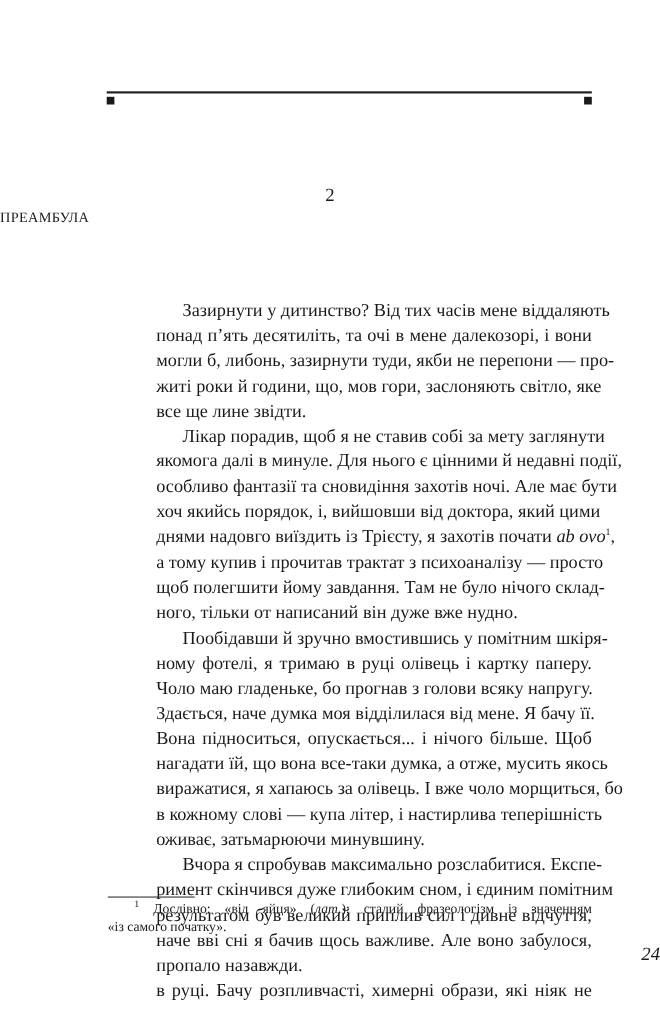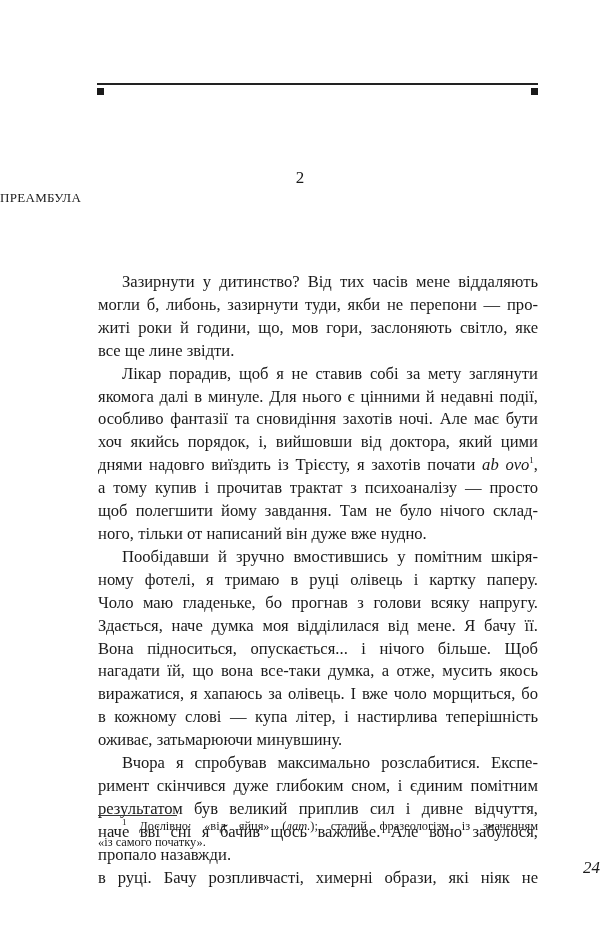--- a/index.html
+++ b/index.html
@@ -23,21 +23,21 @@
     }
     .chapter-title {
       position: absolute; left: 0; width: 600px; top: 188px;
       text-align: left; font-size: 13px; line-height: 20px; letter-spacing: 0.3px;
     }
     .body-text {
       position: absolute; left: 98px; top: 271px; width: 440px;
       font-size: 16.6px; line-height: 22.9px; text-align: justify;
       hyphens: manual;
     }
-    .body-text .line { display: block; text-align: justify; text-align-last: justify; white-space: nowrap; }
+    .body-text .line { display: block; text-align: justify; text-align-last: justify; white-space: nowrap; margin-left: 44px; }
     .body-text .line.last { text-align-last: left; }
     .body-text .line.first { text-indent: 24px; }
     sup.fn { font-size: 9px; vertical-align: super; line-height: 0; }
     .footnote-rule {
       position: absolute; left: 98px; top: 815px; width: 79px; height: 1px; background: #333;
     }
     .footnote {
       position: absolute; left: 98px; top: 818px; width: 440px;
       font-size: 12.4px; line-height: 16px;
     }
@@ -56,20 +56,21 @@
 <div class="top-rule"></div>
 <div class="corner-mark left"></div>
 <div class="corner-mark right"></div>
 
 <div class="chapter-number">2</div>
 <div class="chapter-title">ПРЕАМБУЛА</div>
 
 <div class="body-text">
   <div>
     <span class="line first">Зазирнути у дитинство? Від тих часів мене віддаляють</span>
+    <span class="line">понад п’ять десятиліть, та очі в мене далекозорі, і вони</span>
     <span class="line">могли б, либонь, зазирнути туди, якби не перепони — про-</span>
     <span class="line">житі роки й години, що, мов гори, заслоняють світло, яке</span>
     <span class="line last">все ще лине звідти.</span>
   </div>
   <div>
     <span class="line first">Лікар порадив, щоб я не ставив собі за мету заглянути</span>
     <span class="line">якомога далі в минуле. Для нього є цінними й недавні події,</span>
     <span class="line">особливо фантазії та сновидіння захотів ночі. Але має бути</span>
     <span class="line">хоч якийсь порядок, і, вийшовши від доктора, який цими</span>
     <span class="line"><span>днями надовго виїздить із Трієсту, я захотів почати </span><i>ab ovo</i><sup class="fn">1</sup><span>,</span></span>

